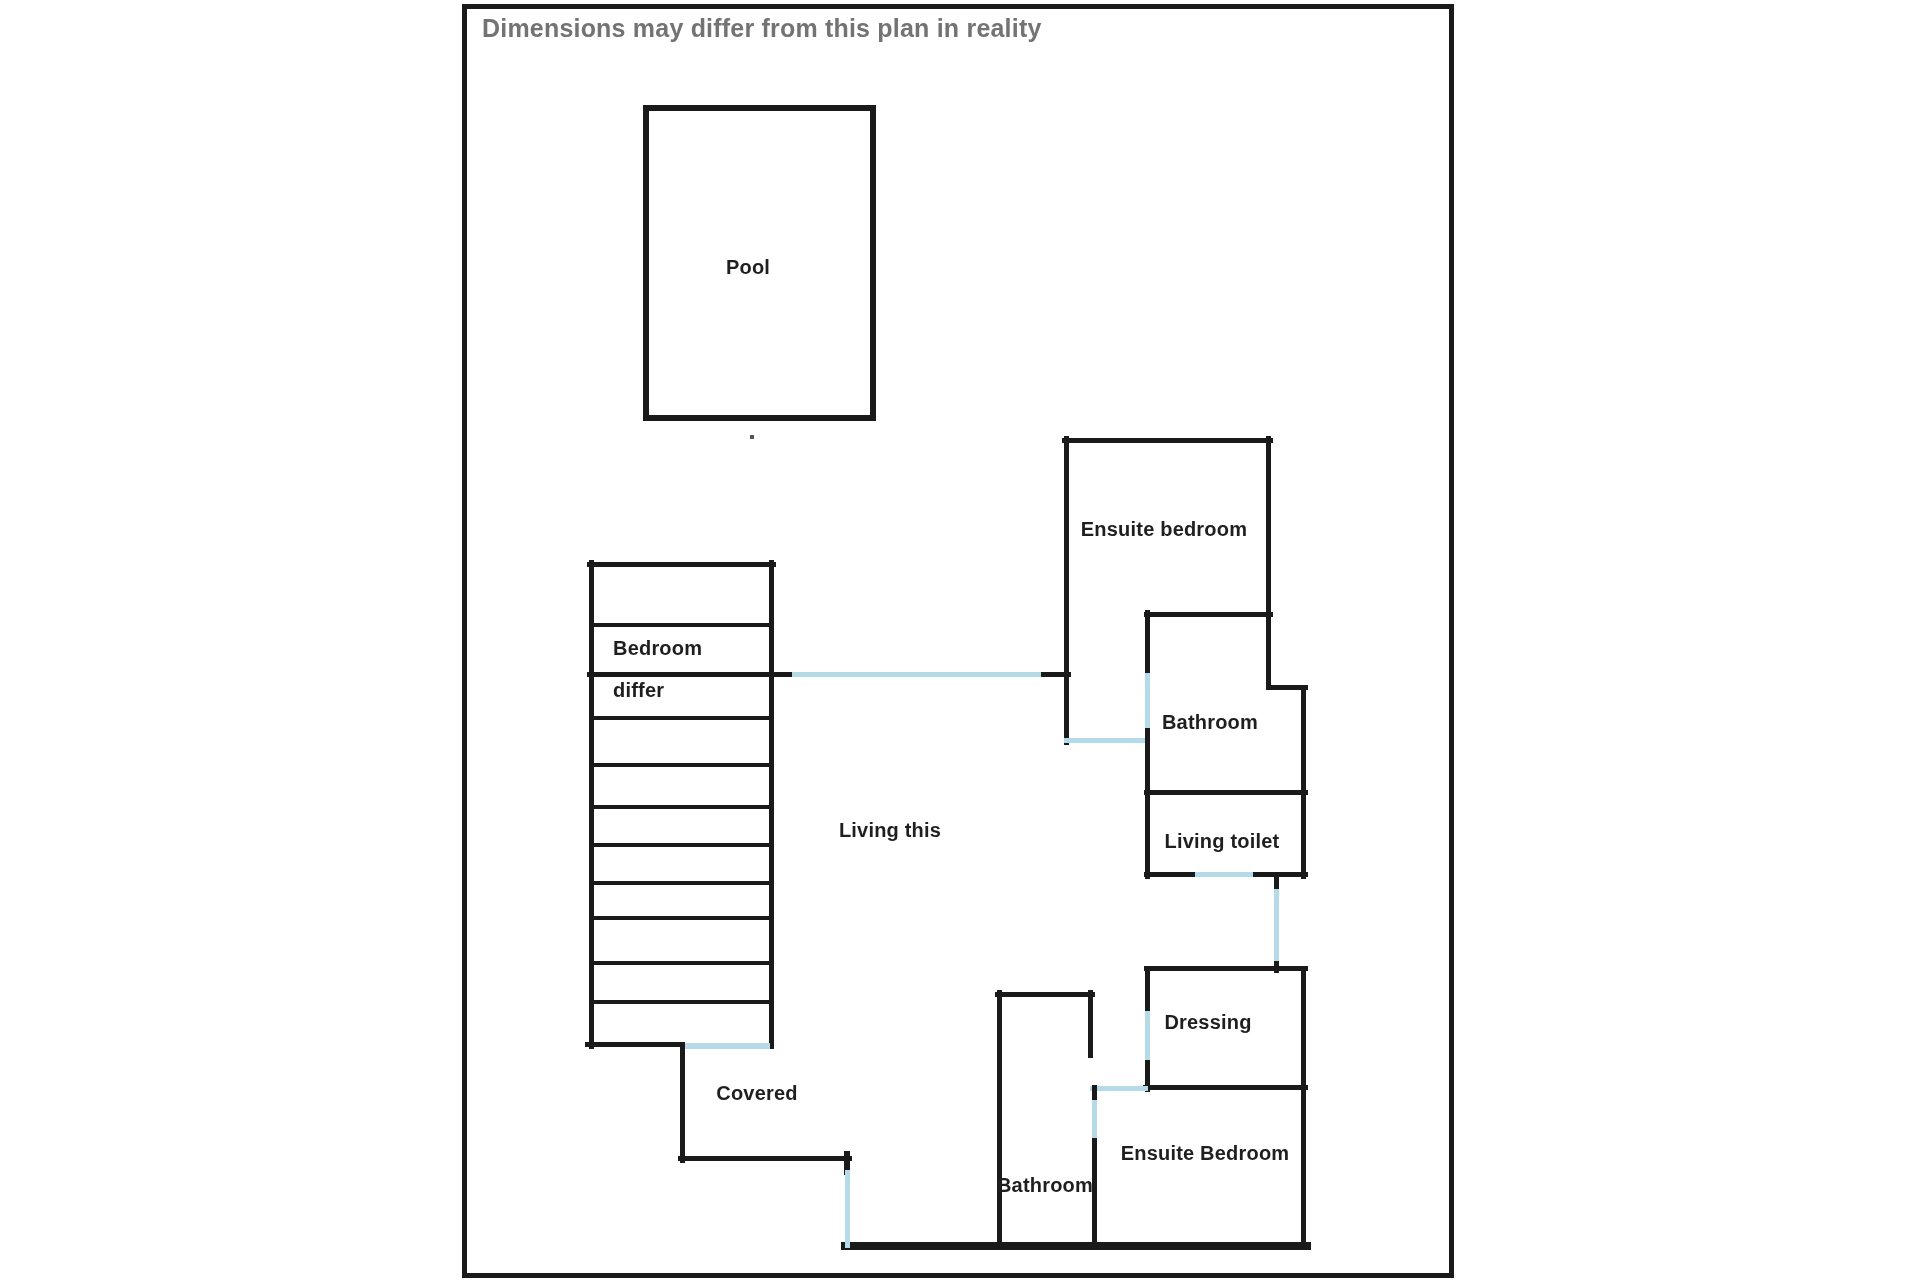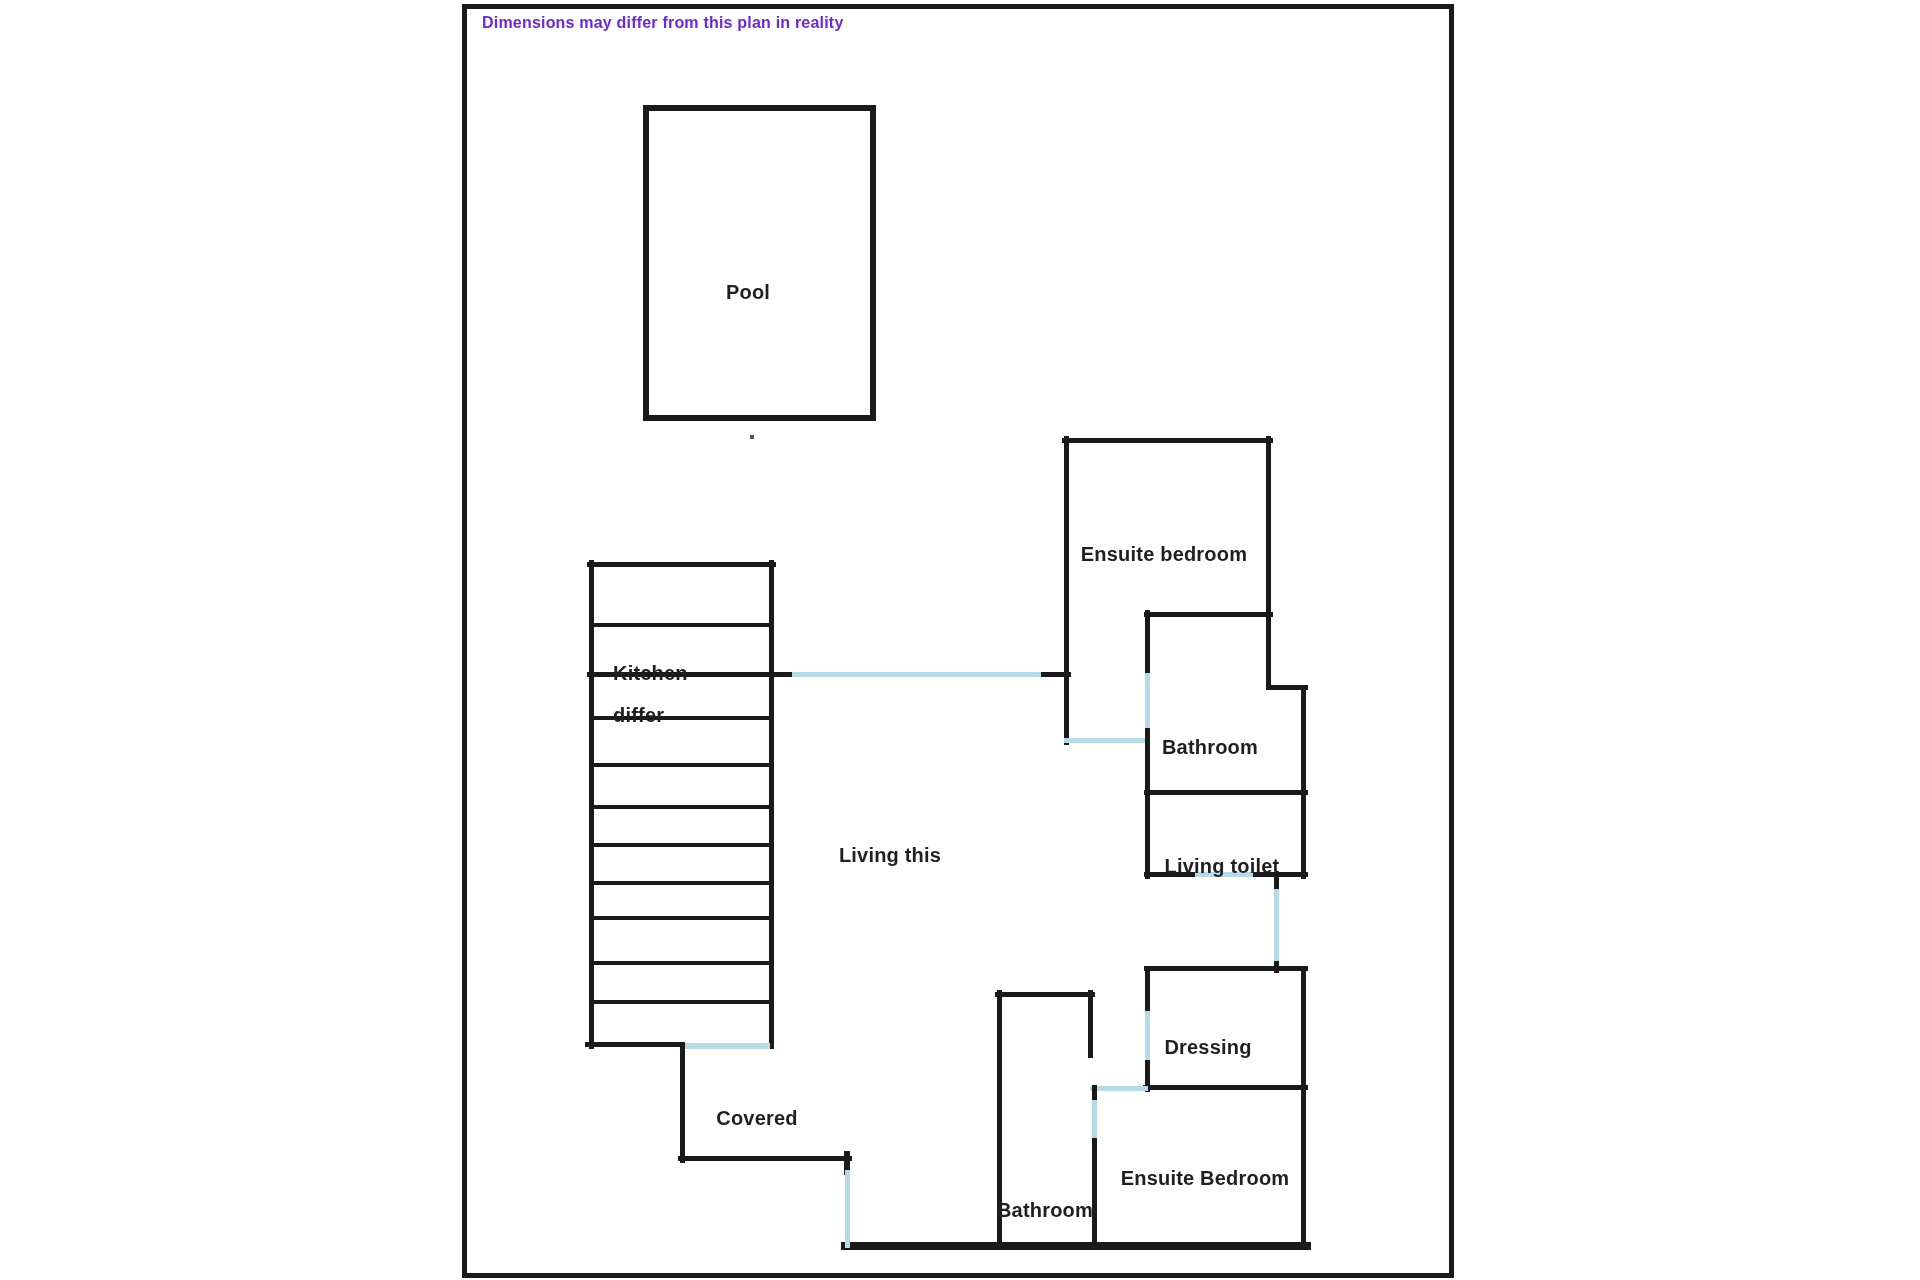--- a/index.html
+++ b/index.html
@@ -23,32 +23,31 @@
     height: 1280px;
   }
   .room-label {
     position: absolute;
     transform: translate(-50%, -50%);
     font-size: 20px;
     font-weight: 600;
     color: #1f1f1f;
     white-space: nowrap;
     letter-spacing: 0.2px;
-    margin-top: 25px;
   }
   .room-label.left-anchored {
     transform: translate(0, -50%);
   }
   #disclaimer {
     position: absolute;
     left: 482px;
     top: 14px;
-    font-size: 16px;
+    font-size: 25px;
     font-weight: 600;
-    color: #6d28d9;
+    color: #737373;
     white-space: nowrap;
     letter-spacing: 0.2px;
   }
 </style>
 </head>
 <body>
 
 <div id="stage">
 
   <svg id="plan-svg" viewBox="0 0 1920 1280" shape-rendering="crispEdges">
@@ -145,21 +144,21 @@
       <line x1="680" y1="1158" x2="849" y2="1158" stroke="#1a1a1a" stroke-width="5"></line>
       <line x1="847" y1="1154" x2="847" y2="1172" stroke="#1a1a1a" stroke-width="6"></line>
       <line x1="847" y1="1172" x2="847" y2="1245" stroke="#b5dbe8" stroke-width="5"></line>
     </g>
   </svg>
 
   <div id="disclaimer">Dimensions may differ from this plan in reality</div>
 
   <div class="room-label" style="left:748px; top:267px;">Pool</div>
 
-  <div class="room-label left-anchored" style="left:613px; top:648px;">Kitchen</div>
+  <div class="room-label left-anchored" style="left:613px; top:648px;">Bedroom</div>
   <div class="room-label left-anchored" style="left:613px; top:690px;">differ</div>
 
   <div class="room-label" style="left:890px; top:830px;">Living this</div>
 
   <div class="room-label" style="left:757px; top:1093px;">Covered</div>
 
   <div class="room-label" style="left:1164px; top:529px;">Ensuite bedroom</div>
 
   <div class="room-label" style="left:1210px; top:722px;">Bathroom</div>
 

